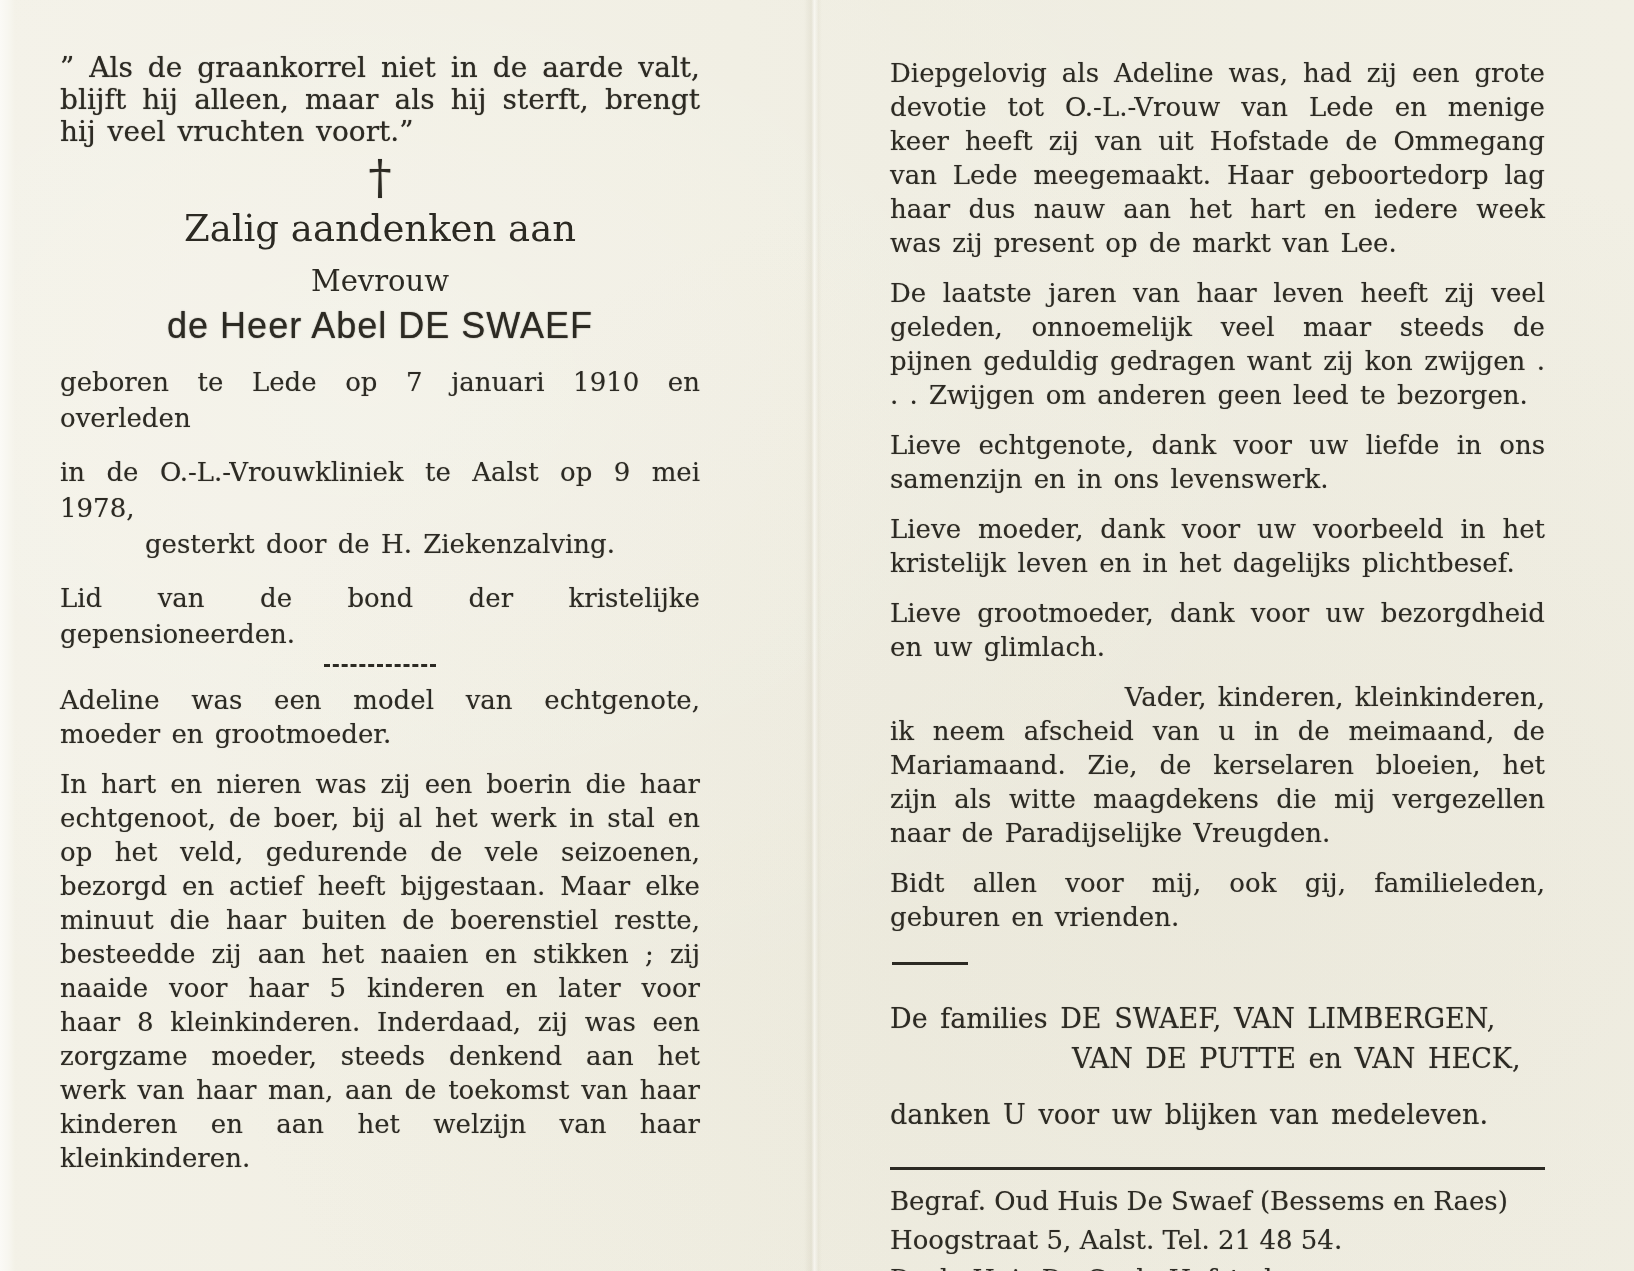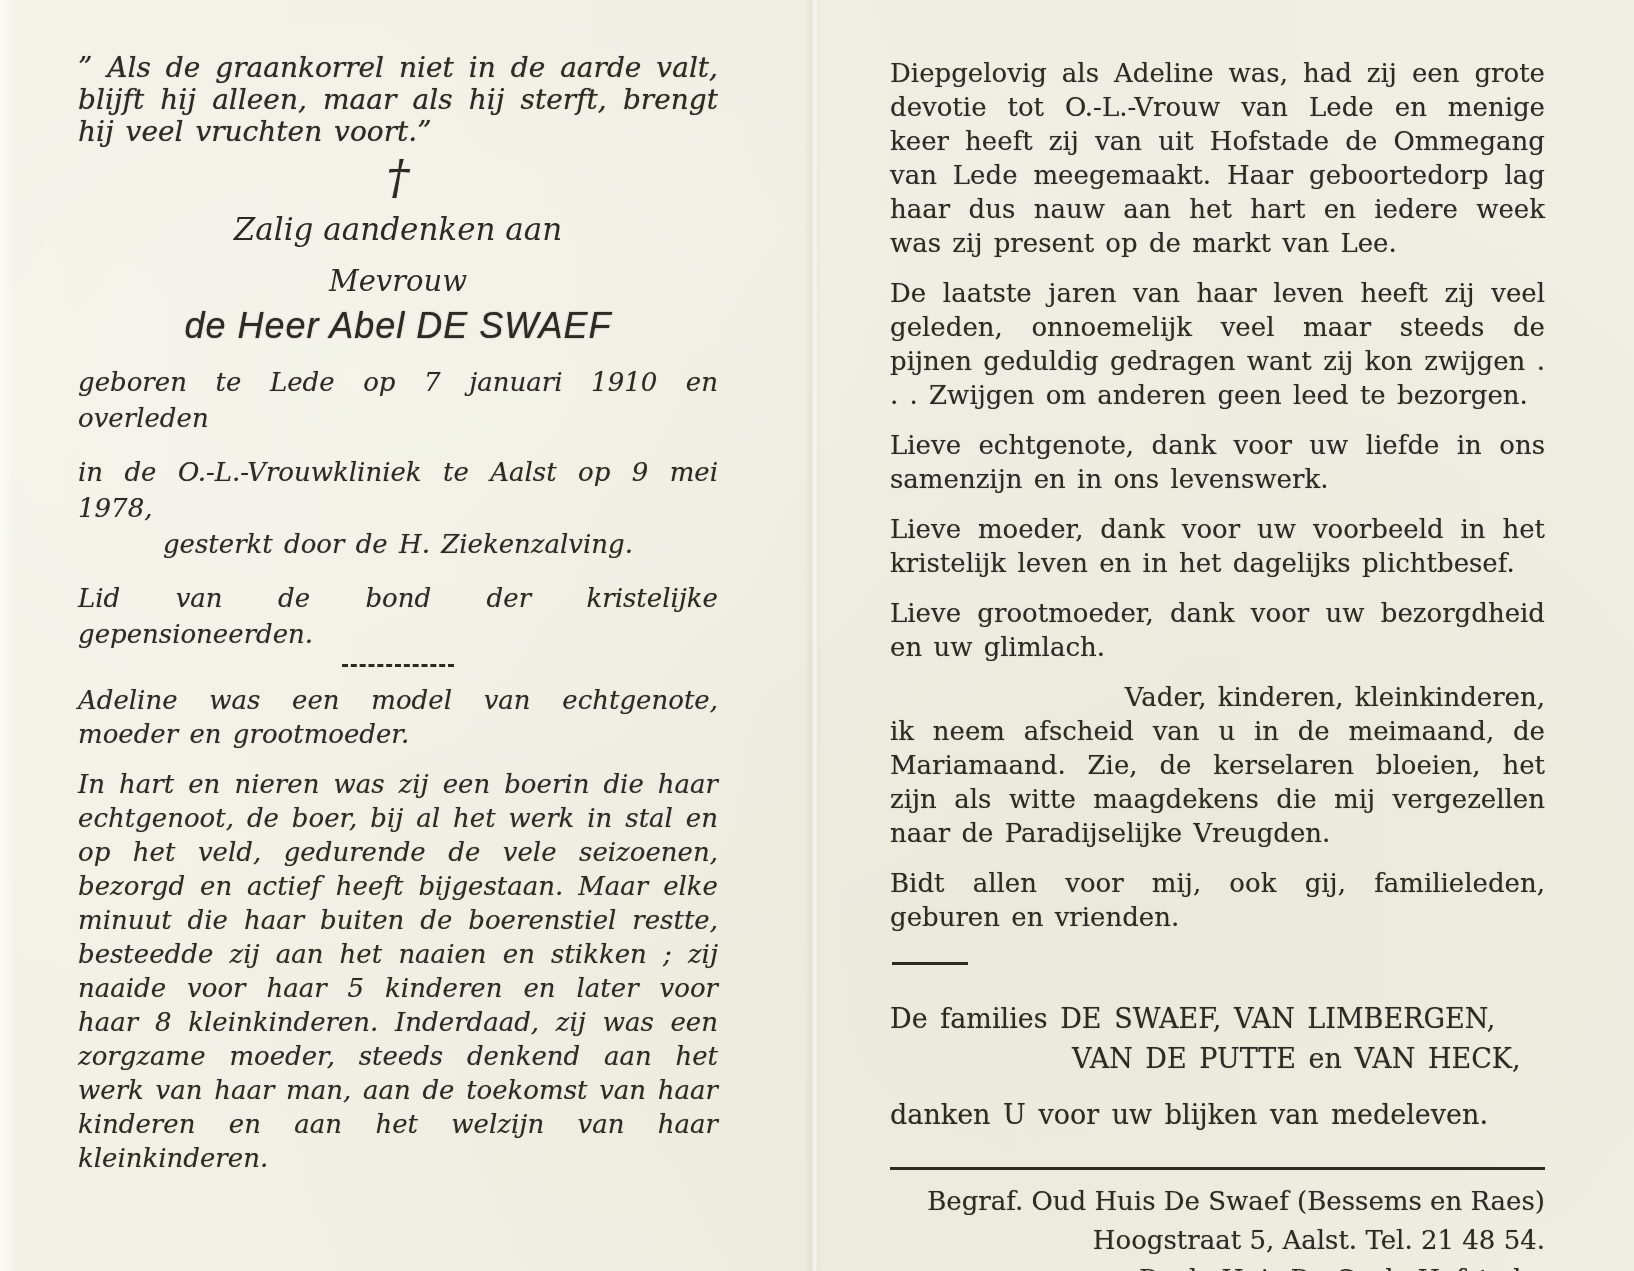--- a/index.html
+++ b/index.html
@@ -23,21 +23,21 @@
   .fold {
     position: absolute; left: 804px; top: 0; width: 18px; height: 100%;
     background: linear-gradient(90deg,
       rgba(190,184,162,0) 0%,
       rgba(190,184,162,0.20) 40%,
       rgba(255,255,255,0.45) 58%,
       rgba(190,184,162,0.10) 80%,
       rgba(190,184,162,0) 100%);
   }
   .col { position: absolute; top: 52px; }
-  .col-left  { left: 78px;  width: 640px; font-style: italic; }
+  .col-left  { left: 60px;  width: 640px; }
   .col-right { left: 890px; width: 655px; top: 56px; }
 
   .txt {
     font-size: 26px;
     line-height: 34px;
     text-align: justify;
     word-spacing: 3px;
     text-shadow: 0 0 1px rgba(44,42,35,0.40);
   }
   .quote {
@@ -46,21 +46,21 @@
     line-height: 32px;
     text-shadow: 0 0 1px rgba(44,42,35,0.65);
   }
   .cross {
     margin-top: 4px;
     text-align: center;
     font-size: 46px;
     line-height: 50px;
     text-shadow: 0 0 1px rgba(44,42,35,0.5);
   }
-  .h-zalig   { margin-top: 10px; text-align: center; font-size: 31px; line-height: 34px; }
+  .h-zalig   { margin-top: 10px; text-align: center; font-size: 37px; line-height: 34px; }
   .h-mevrouw { margin-top: 18px; text-align: center; font-size: 29px; line-height: 34px; }
   .h-name {
     margin-top: 16px; text-align: center;
     font-family: "Liberation Sans", sans-serif;
     font-size: 46px; line-height: 50px; letter-spacing: 1.5px;
     text-shadow: 0 0 1.2px rgba(44,42,35,0.75);
     white-space: nowrap;
   }
   .h-spouse-label { margin-top: 18px; text-align: center; font-size: 26px; line-height: 34px; }
   .h-spouse {
@@ -87,21 +87,21 @@
   .shortline {
     width: 76px; height: 0;
     border-top: 3px solid #2c2a23;
     margin: 28px 0 34px 2px;
   }
   .fam { font-size: 27px; line-height: 40px; word-spacing: 4px; text-shadow: 0 0 1px rgba(44,42,35,0.4); }
   .fam-2 { margin-left: 182px; }
   .thanks { margin-top: 18px; font-size: 27px; line-height: 36px; word-spacing: 4px; text-shadow: 0 0 1px rgba(44,42,35,0.4); }
   .footer { margin-top: 34px; }
   .longline { width: 100%; height: 0; border-top: 3px solid #2c2a23; margin-bottom: 12px; }
-  .footer div { text-align: right; font-size: 26px; line-height: 39px; text-shadow: 0 0 1px rgba(44,42,35,0.4); }
+  .footer div { text-align: left; font-size: 26px; line-height: 39px; text-shadow: 0 0 1px rgba(44,42,35,0.4); }
 </style>
 </head>
 <body>
 
 <div class="card">
   <div class="scan-edge"></div>
   <div class="fold"></div>
 
   <div class="col col-left">
     <p class="quote txt">” Als de graankorrel niet in de aarde valt, blijft hij alleen, maar als hij sterft, brengt hij veel vruchten voort.”</p>

